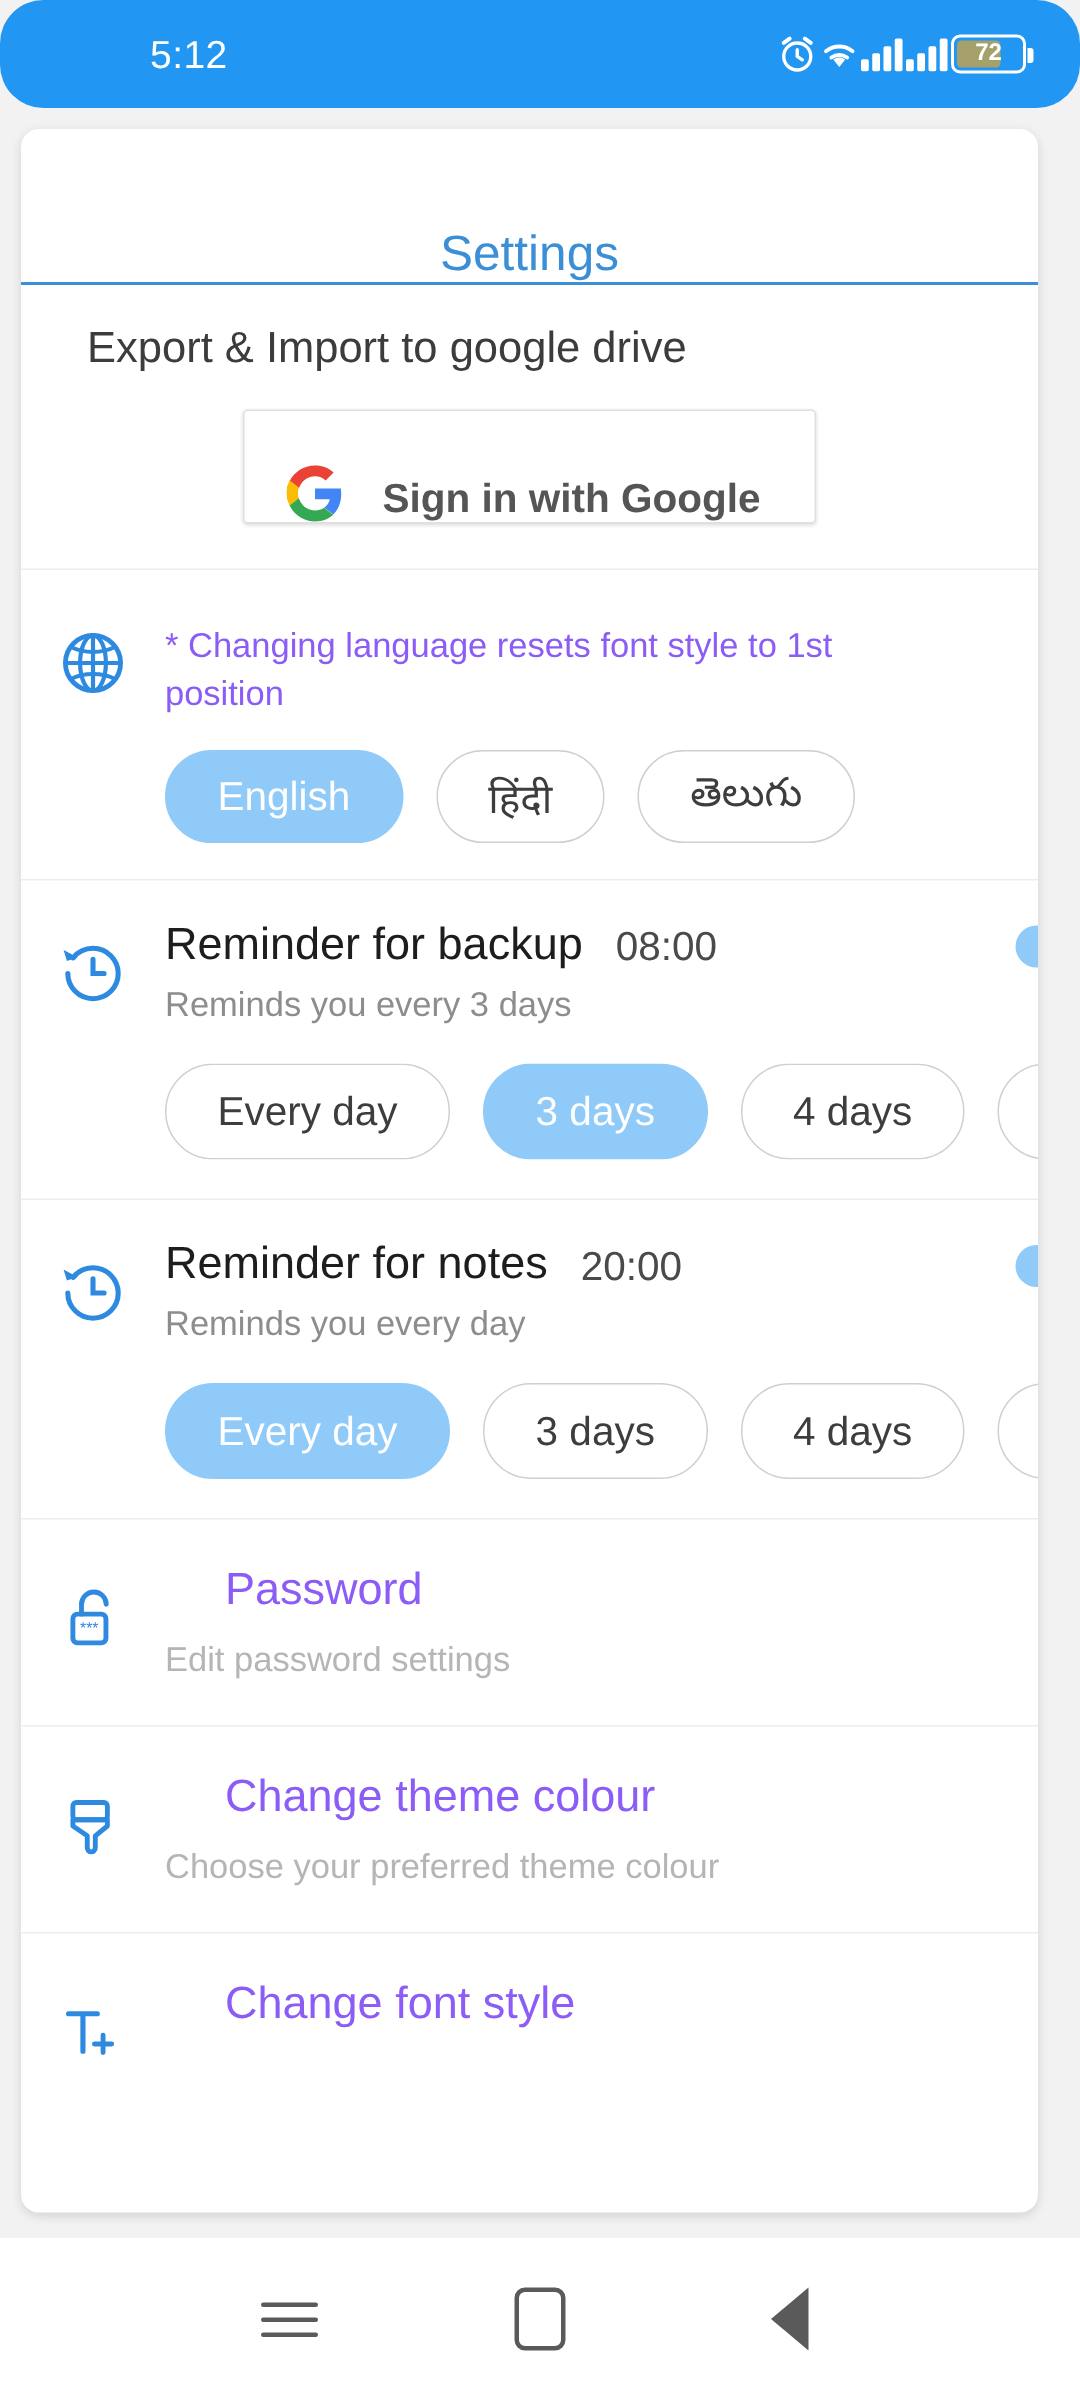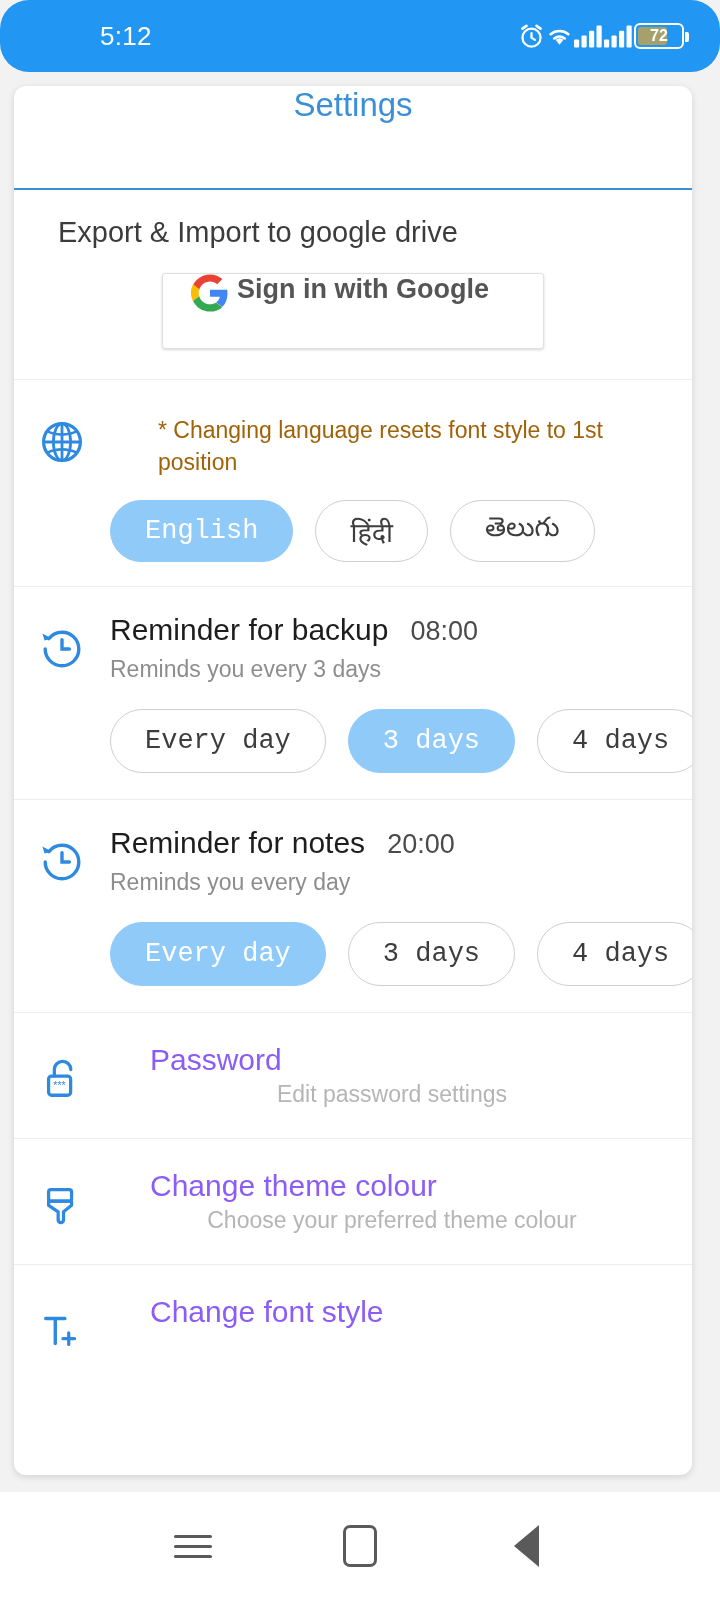--- a/index.html
+++ b/index.html
@@ -35,77 +35,77 @@
   .battery .num { position: relative; color: #ffffff; font-size: 16px; font-weight: 700; }
 
   
   .card {
     position: absolute; left: 14px; top: 86px; width: 678px; height: 1389px;
     background: #ffffff; border-radius: 12px;
     box-shadow: 0 2px 7px rgba(0,0,0,.13);
     overflow: hidden;
   }
   .card-header {
-    height: 104px; display: flex; align-items: flex-start; justify-content: center;
+    height: 104px; display: flex; align-items: flex-end; justify-content: center;
     border-bottom: 2.5px solid #3b8fd6;
   }
   .card-header .title { color: #3b8fd6; font-size: 33px; font-weight: 400; }
 
   .section { border-bottom: 1.5px solid #eceded; padding: 0 0 0 0; }
 
   
   .export-sec { padding: 26px 0 30px 0; }
   .export-title { font-size: 29px; color: #3c3c3c; padding-left: 44px; font-weight: 400; }
   .gbtn-wrap { display: flex; justify-content: center; margin-top: 24px; }
   .gbtn {
     background: #ffffff; border: 1px solid #e0e0e0; border-radius: 3px;
     box-shadow: 0 1px 3px rgba(0,0,0,.16);
-    height: 76px; padding: 0 28px; display: flex; align-items: flex-start; gap: 8px;
+    height: 76px; padding: 0 28px; display: flex; align-items: flex-end; gap: 26px;
     min-width: 382px; justify-content: flex-start;
   }
   .gbtn .glabel { font-size: 27px; color: #555555; font-weight: 700; }
 
   
   .row { display: flex; padding: 26px 0 0 0; }
   .row-icon { width: 96px; min-width: 96px; display: flex; justify-content: center; padding-top: 12px; }
   .row-body { flex: 1; padding-right: 18px; }
   .row-sub { font-size: 23px; color: #8d8d8d; line-height: 1.35; margin-top: 7px; }
 
   
   .lang-sec { padding-bottom: 24px; }
   .lang-title { font-size: 31px; color: #222; }
-  .lang-note { font-size: 23px; color: #a16207; margin-top: 8px; line-height: 1.4; max-width: 520px; margin-left: 48px; }
+  .lang-note { font-size: 23px; color: #8b5cf6; margin-top: 8px; line-height: 1.4; max-width: 520px; }
 
   .chiprow { display: flex; gap: 22px; margin-top: 22px; padding-left: 0; }
   .chip {
     height: 62px; border-radius: 33px; border: 1.4px solid #cfcfcf;
     display: flex; align-items: center; justify-content: center;
     padding: 4px 34px; font-size: 27px; color: #3d3d3d; background: #fff;
-    white-space: nowrap; flex: 0 0 auto; font-family: Liberation Mono, monospace;
+    white-space: nowrap; flex: 0 0 auto;
   }
   .chip.sel { background: #90caf9; border-color: #90caf9; color: #ffffff; }
   .chip.tall { height: 64px; }
 
   
   .rem-head { display: flex; align-items: flex-start; }
   .rem-title { font-size: 30px; color: #1d1d1d; font-weight: 400; }
   .rem-time { font-size: 27px; color: #4a4a4a; margin-left: 22px; padding-top: 3px; }
   .toggle {
     margin-left: auto; margin-right: 22px; position: relative; width: 86px; height: 34px;
   }
   .toggle .track {
     position: absolute; left: 0; top: 4px; width: 74px; height: 28px;
     background: #90caf9; border-radius: 16px;
   }
   .rem-chiprow { margin-top: 24px; margin-bottom: 26px; overflow: hidden; }
 
   
   .list-row { display: flex; padding: 30px 0 30px 0; }
   .list-title { font-size: 30px; color: #8b5cf6; margin-left: 40px; }
-  .list-sub { font-size: 23px; color: #b5b5b5; margin-top: 4px; text-align: center; }
+  .list-sub { font-size: 23px; color: #b5b5b5; margin-top: 16px; }
   .last-row { padding-bottom: 0; }
 
   
   .navbar {
     position: absolute; left: 0; bottom: 0; width: 720px; height: 108px;
     background: #ffffff; display: flex; align-items: center; justify-content: space-around;
     padding: 0 110px;
   }
   .navbtn { display: flex; align-items: center; justify-content: center; width: 80px; height: 80px; }
   .hamb { width: 38px; }

